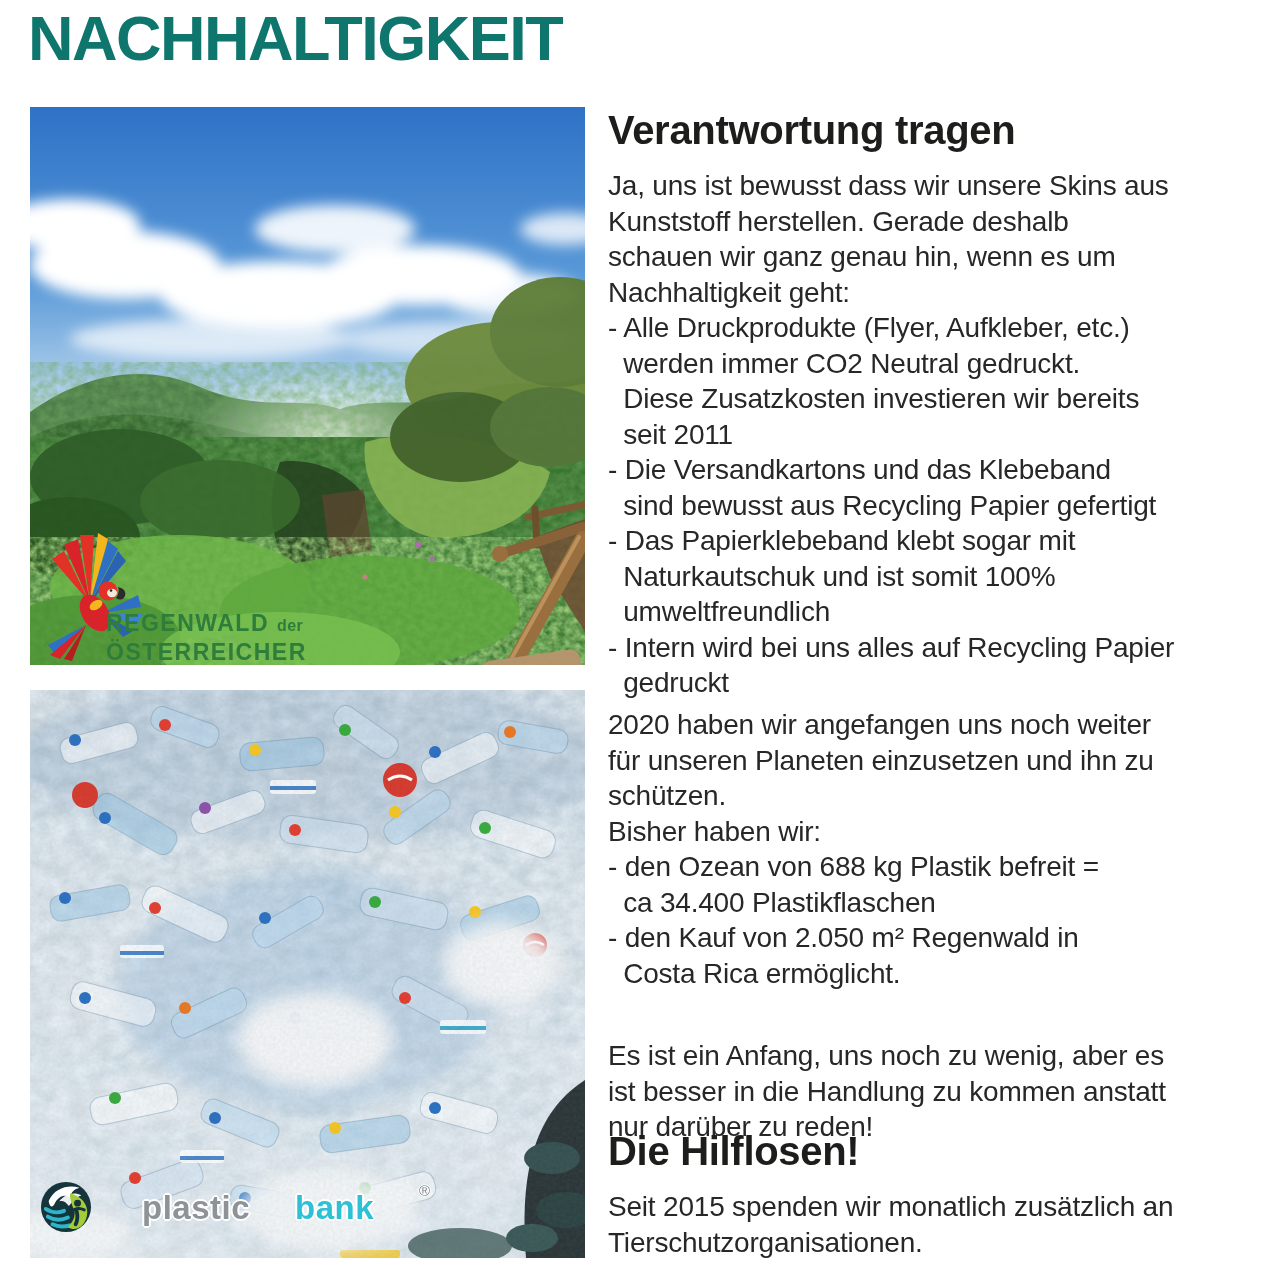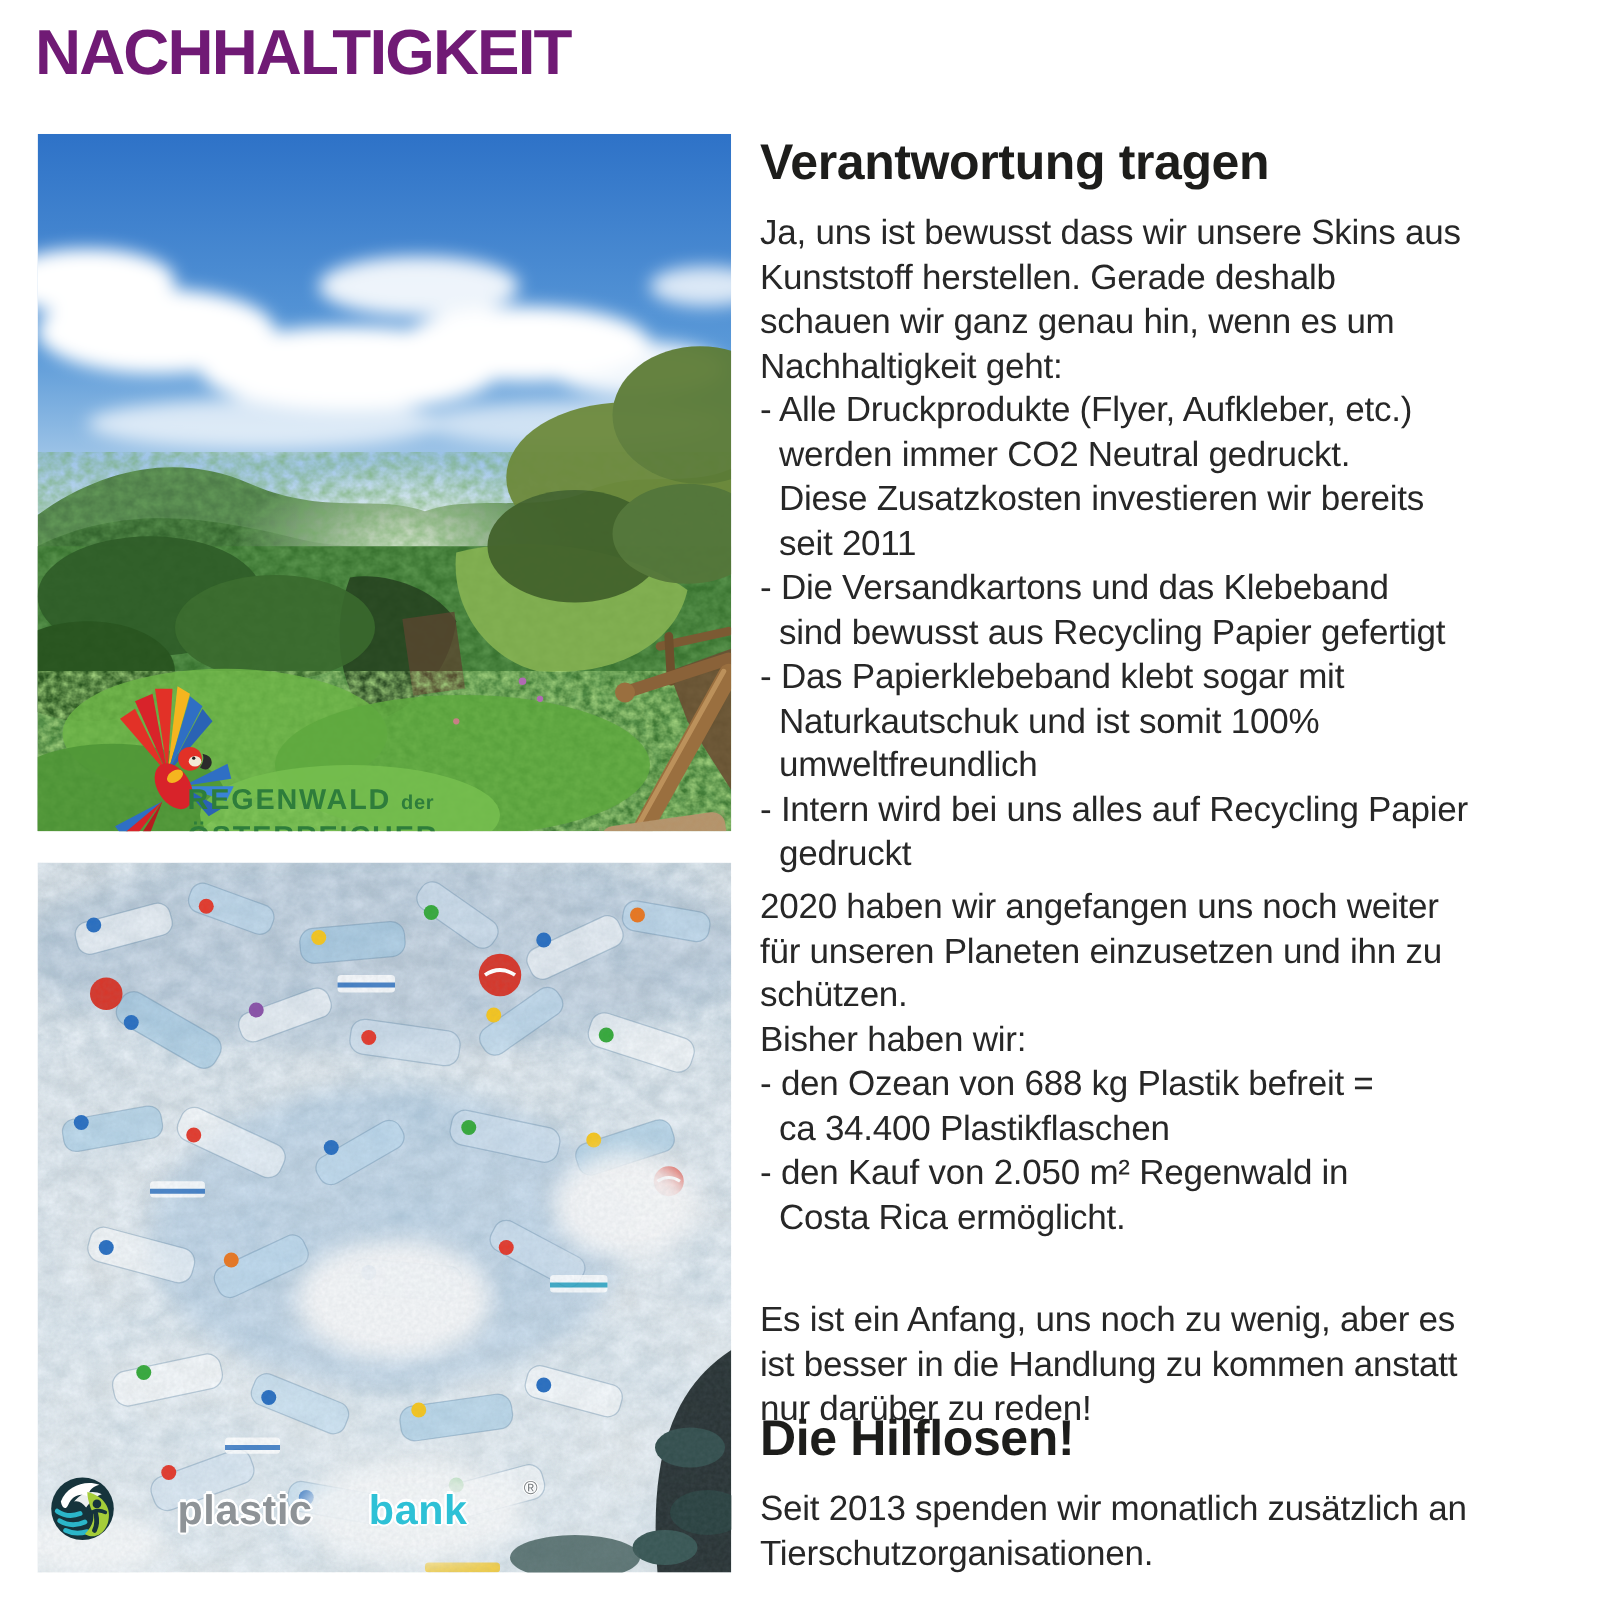--- a/index.html
+++ b/index.html
@@ -1,30 +1,30 @@
 <!DOCTYPE html>
 <html><head>
 <meta charset="utf-8">
 <style>
   html,body{margin:0;padding:0;}
   body{
     width:1280px;height:1280px;background:#ffffff;position:relative;overflow:hidden;
     font-family:"Liberation Sans", sans-serif;color:#272727;
   }
   .page-title{
-    position:absolute;left:28px;top:14px;margin:0;
-    font-size:51px;font-weight:bold;letter-spacing:-1.5px;color:#701a75;line-height:1.1;
+    position:absolute;left:28px;top:4px;margin:0;
+    font-size:63px;font-weight:bold;letter-spacing:-1.5px;color:#0f766e;line-height:1.1;
   }
   figure.photo{position:absolute;left:30px;width:555px;margin:0;overflow:hidden;}
   figure.photo svg.scene{display:block;}
   #photo-rainforest{top:107px;height:558px;}
   #photo-bottles{top:690px;height:568px;}
 
   
-  .rw-logo{position:absolute;left:0;top:16px;width:100%;height:100%;pointer-events:none;margin-left:44px;}
+  .rw-logo{position:absolute;left:0;top:0;width:100%;height:100%;pointer-events:none;}
   .rw-parrot{position:absolute;left:8px;top:418px;}
   .rw-text{position:absolute;left:76px;top:503px;line-height:27px;}
   .rw-text .l1{font-size:23px;font-weight:bold;letter-spacing:1.5px;color:#2e7d3b;}
   .rw-text .l1 .small{font-size:16px;letter-spacing:0.5px;}
   .rw-text .l2{display:block;font-size:23px;font-weight:bold;letter-spacing:1.5px;color:#2e7d3b;}
 
   
   .pb-logo{position:absolute;left:10px;top:490px;display:flex;align-items:center;gap:45px;}
   .pb-icon{margin-right:5px;}
   .pb-word{font-size:33px;font-weight:bold;letter-spacing:0.5px;line-height:1;
@@ -367,16 +367,16 @@
   Costa Rica ermöglicht.</div>
   </section>
   <section class="sec" id="sec-2">
 
     <div class="body">Es ist ein Anfang, uns noch zu wenig, aber es
 ist besser in die Handlung zu kommen anstatt
 nur darüber zu reden!</div>
   </section>
   <section class="sec" id="sec-3">
     <h2>Die Hilflosen!</h2>
-    <div class="body">Seit 2013 spenden wir monatlich zusätzlich an
+    <div class="body">Seit 2015 spenden wir monatlich zusätzlich an
 Tierschutzorganisationen.</div>
   </section>
 </div>
 
 </body></html>

